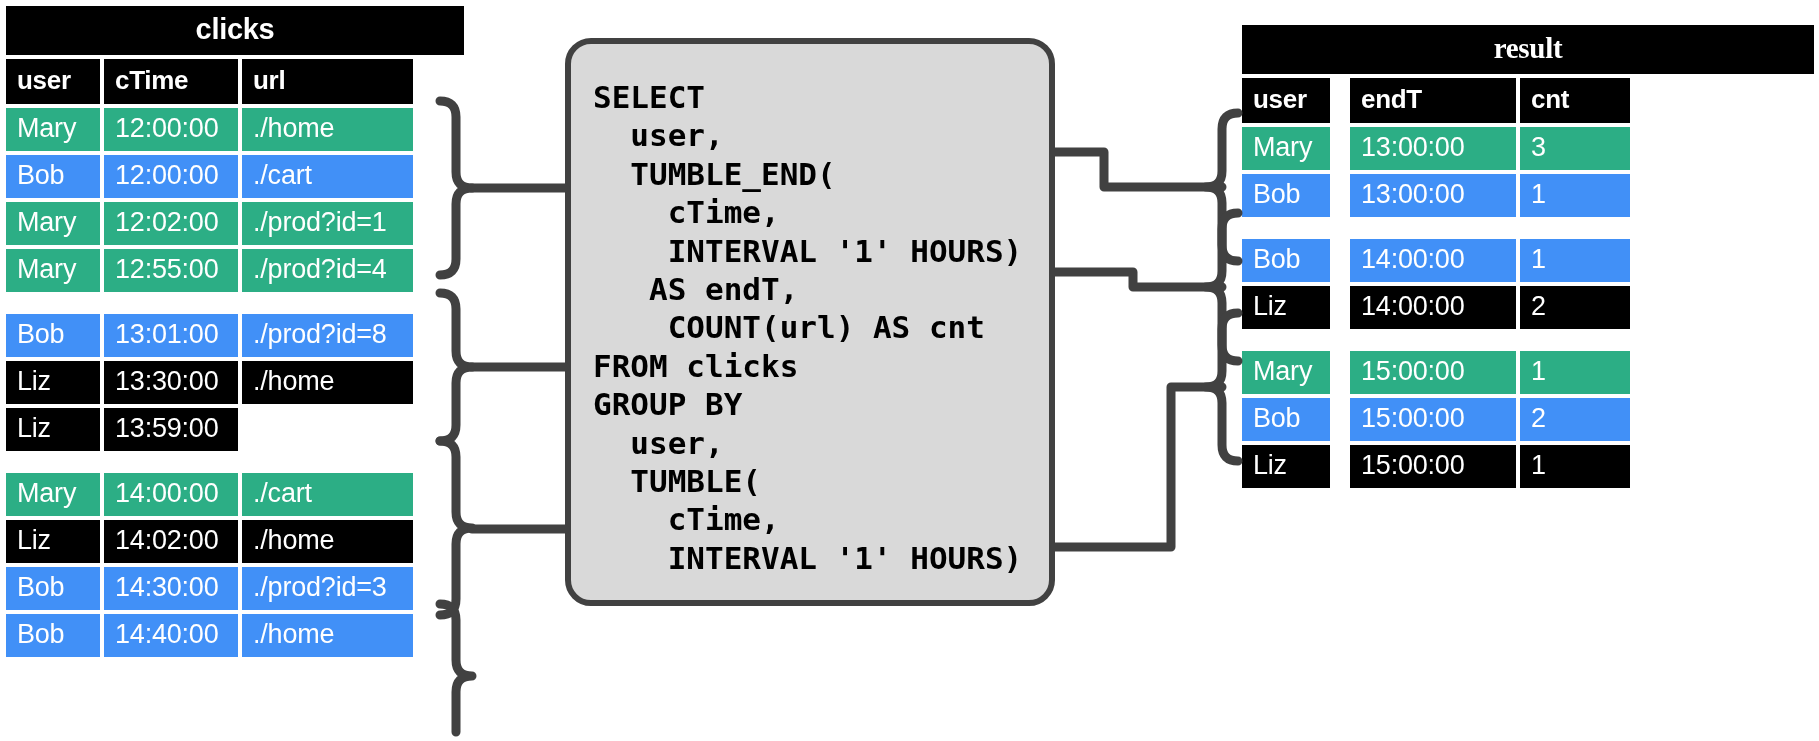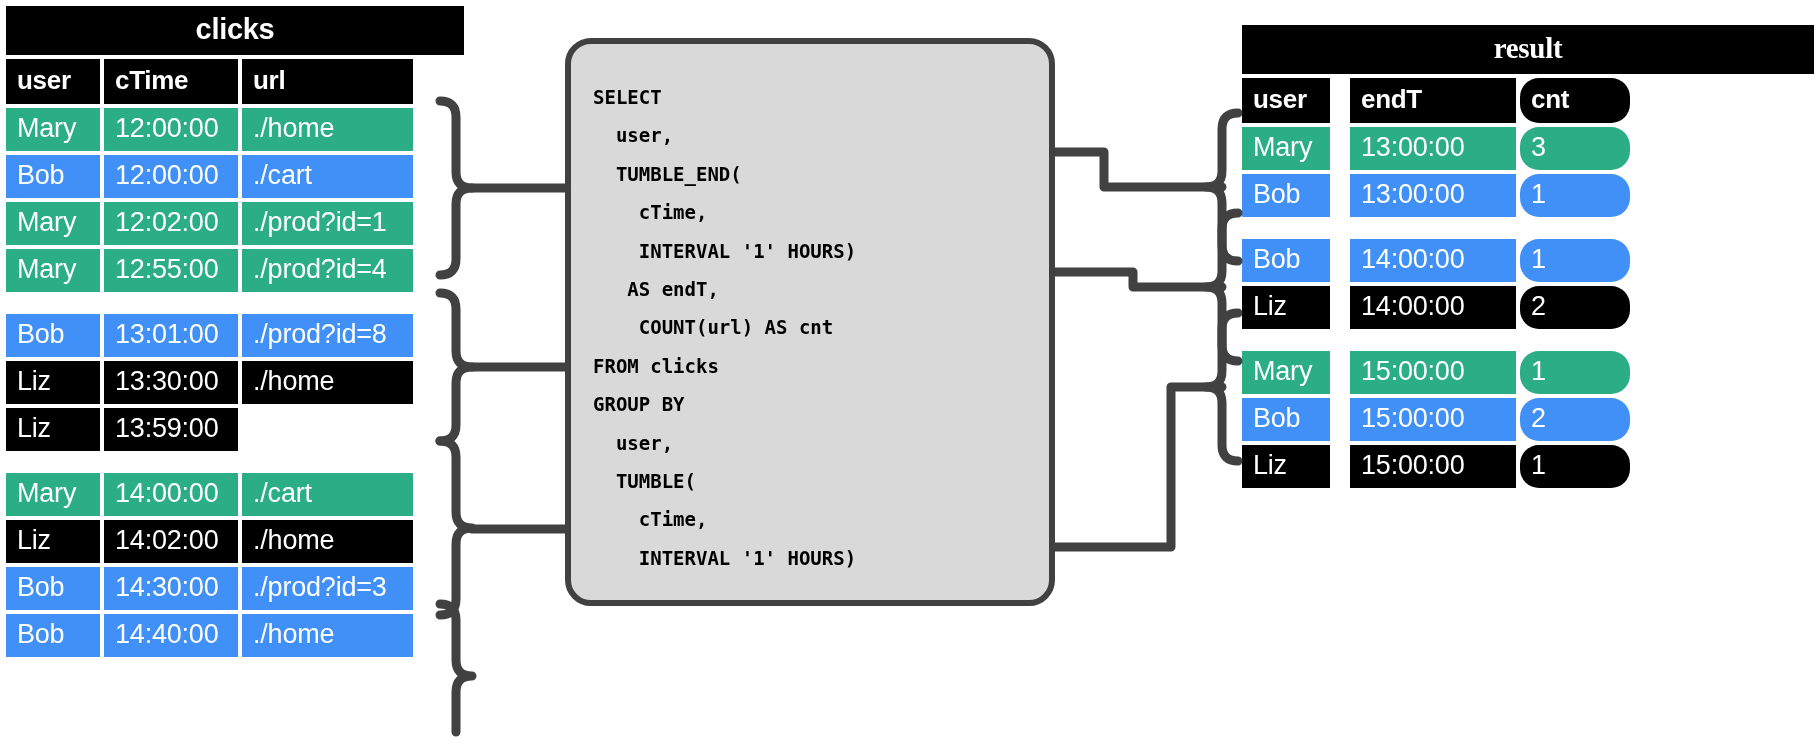--- a/index.html
+++ b/index.html
@@ -66,40 +66,40 @@
   #clicks-table .tbl-title { width: 458px; }
   #clicks-table .w-user { width: 94px; }
   #clicks-table .w-ctime { width: 134px; }
   #clicks-table .w-url { width: 171px; }
 
   
   #result-table { left: 1242px; top: 25px; width: 572px; }
   #result-table .tbl-title { width: 572px; font-family: Liberation Serif, serif; }
   #result-table .w-user { width: 88px; }
   #result-table .w-endt { width: 166px; margin-left: 16px; }
-  #result-table .w-cnt  { width: 110px; border-radius: 19px; }
+  #result-table .w-cnt  { width: 110px; }
 
   
   #sql-box {
     position: absolute;
     left: 565px;
     top: 38px;
     width: 490px;
     height: 568px;
     background: #d9d9d9;
     border: 6px solid #414141;
     border-radius: 26px;
     box-sizing: border-box;
   }
   #sql-code {
     margin: 0;
     padding: 34px 0 0 22px;
     font-family: "DejaVu Sans Mono", "Liberation Mono", monospace;
     font-weight: bold;
-    font-size: 19px;
+    font-size: 31px;
     line-height: 38.4px;
     color: #000000;
     white-space: pre;
   }
 
   
   #connectors {
     position: absolute;
     left: 0; top: 0;
     width: 1819px; height: 741px;

